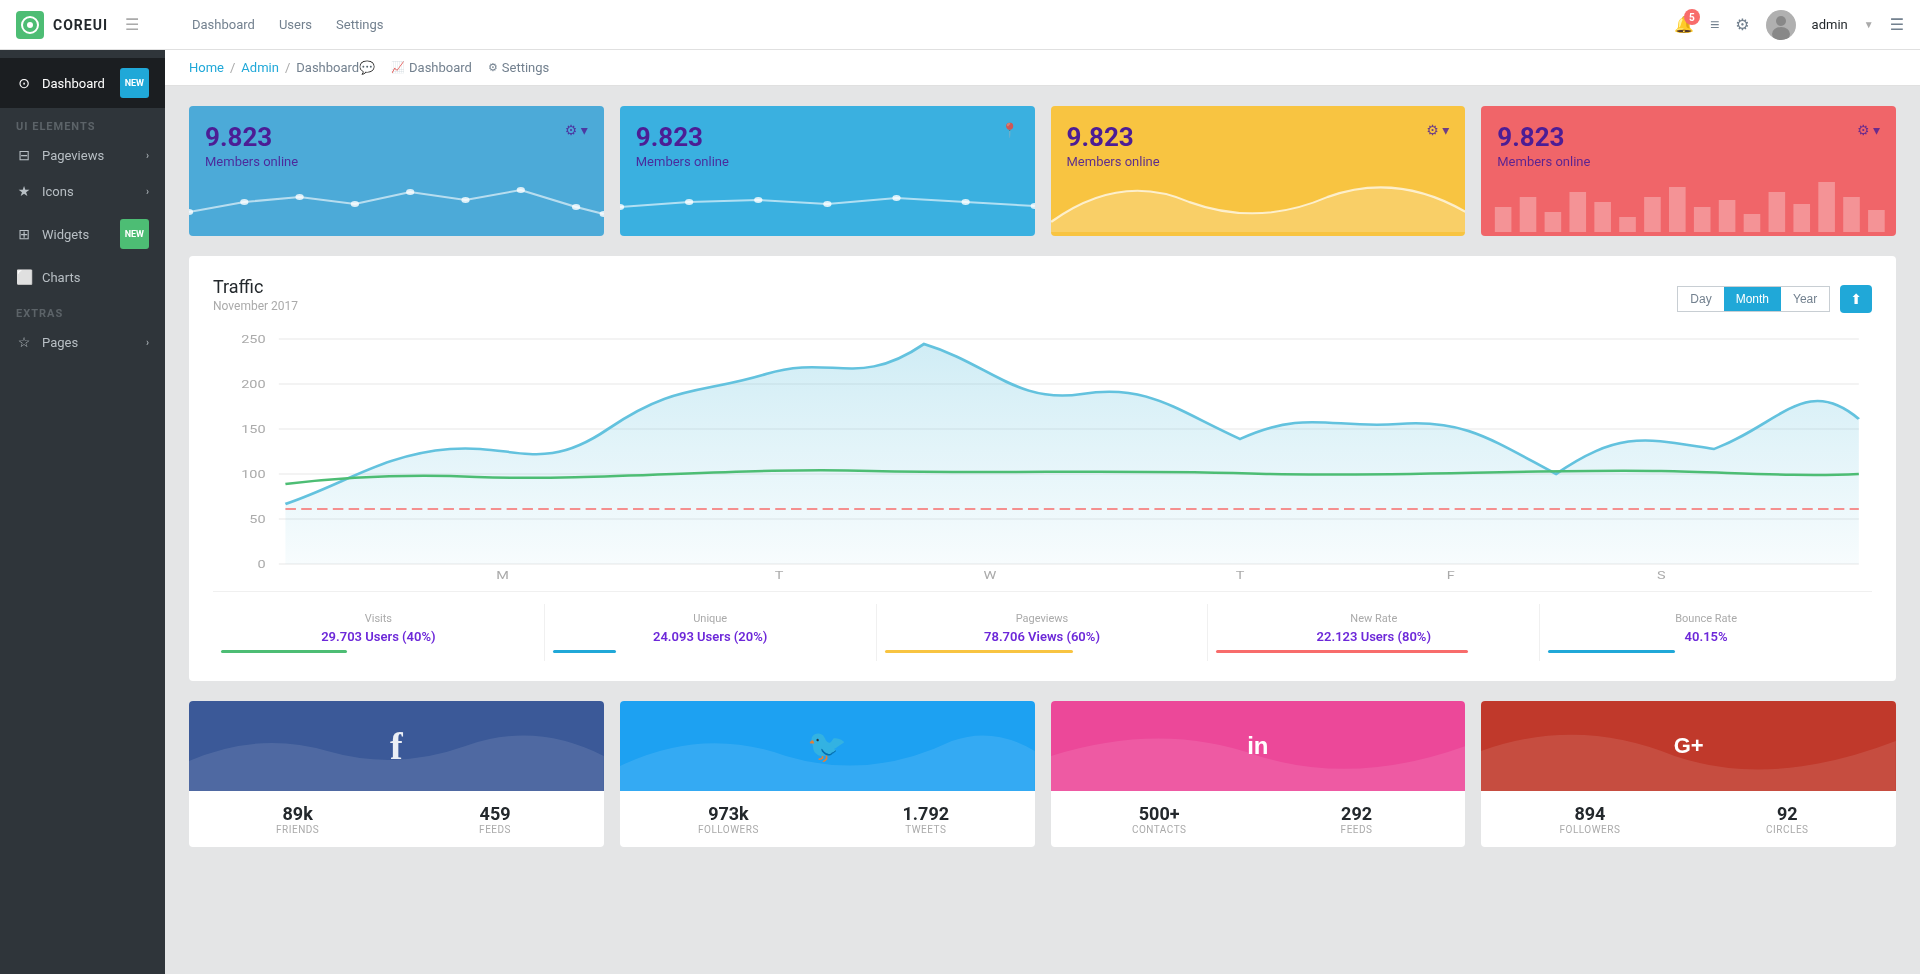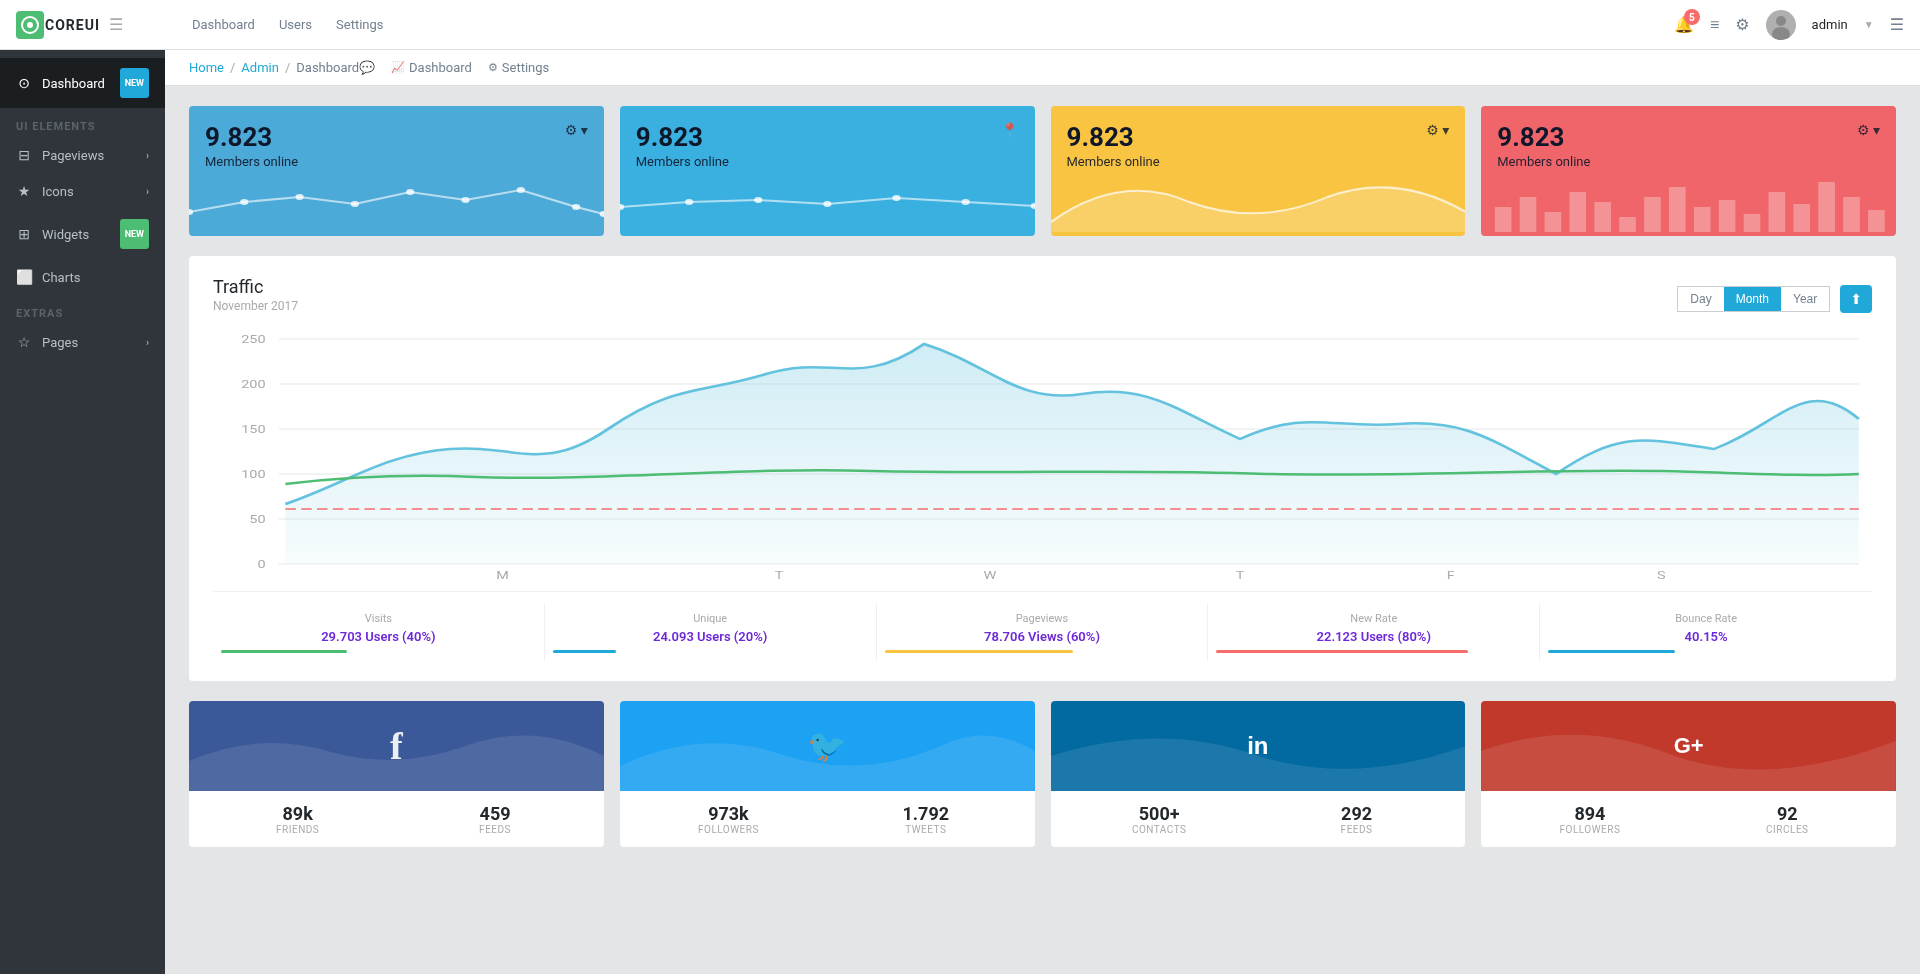--- a/index.html
+++ b/index.html
@@ -12,21 +12,21 @@
       display: flex;
       align-items: center;
       padding: 0 16px;
       border-bottom: 1px solid #e0e0e0;
       position: relative;
       z-index: 100;
     }
     .top-nav-brand {
       display: flex;
       align-items: center;
-      gap: 1px;
+      gap: 9px;
       min-width: 160px;
     }
     .brand-logo {
       width: 28px;
       height: 28px;
       background: #4dbd74;
       border-radius: 4px;
       display: flex;
       align-items: center;
       justify-content: center;
@@ -92,21 +92,21 @@
     .bc-action { color: #73818f; font-size: 13px; cursor: pointer; display: flex; align-items: center; gap: 4px; }
 
     
     .content-area { padding: 20px 24px; }
 
     
     .stat-cards { display: grid; grid-template-columns: repeat(4, 1fr); gap: 16px; margin-bottom: 20px; }
     .stat-card {
       border-radius: 4px;
       padding: 16px;
-      color: #0f172a;
+      color: #4c1d95;
       position: relative;
       overflow: hidden;
       min-height: 130px;
     }
     .stat-card.blue1 { background: #4caad8; }
     .stat-card.blue2 { background: #3ab0e0; }
     .stat-card.yellow { background: #f8c441; }
     .stat-card.red { background: #f06569; }
     .stat-card-top { display: flex; justify-content: space-between; align-items: flex-start; }
     .stat-number { font-size: 26px; font-weight: bold; }
@@ -160,21 +160,21 @@
       height: 90px;
       position: relative;
       display: flex;
       align-items: center;
       justify-content: center;
       font-size: 40px;
       color: rgba(255,255,255,0.9);
     }
     .social-card-top.facebook { background: #3b5998; }
     .social-card-top.twitter { background: #1da1f2; }
-    .social-card-top.linkedin { background: #0369a1; }
+    .social-card-top.linkedin { background: #ec4899; }
     .social-card-top.google { background: #c0392b; }
     .social-card-bottom { display: grid; grid-template-columns: 1fr 1fr; padding: 12px; gap: 4px; }
     .social-stat { text-align: center; }
     .social-stat-num { font-size: 18px; font-weight: 700; color: #23282c; }
     .social-stat-label { font-size: 10px; color: #aaa; text-transform: uppercase; letter-spacing: 0.5px; }
 
     
     ::-webkit-scrollbar { width: 6px; }
     ::-webkit-scrollbar-track { background: #f1f1f1; }
     ::-webkit-scrollbar-thumb { background: #c8ced3; border-radius: 3px; }

